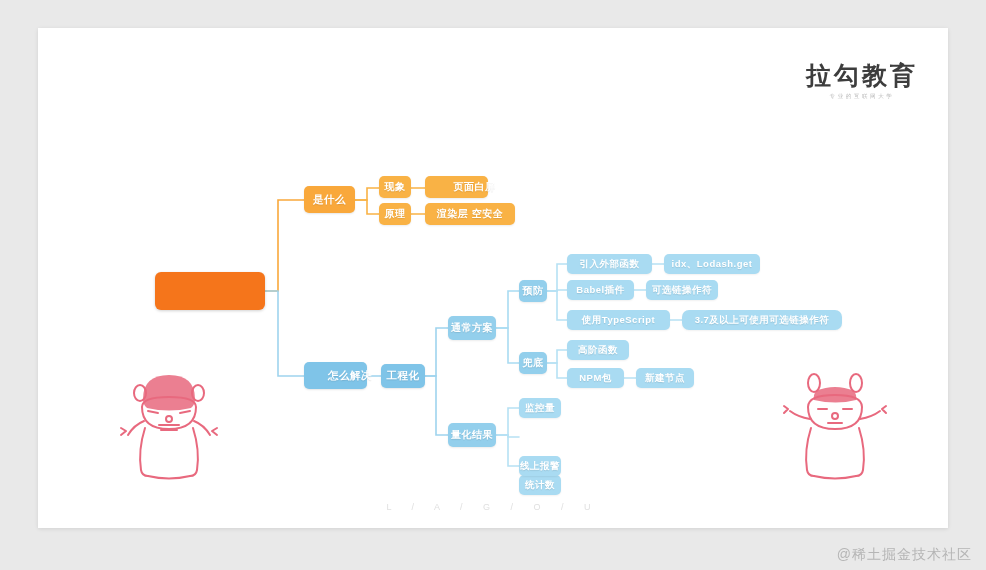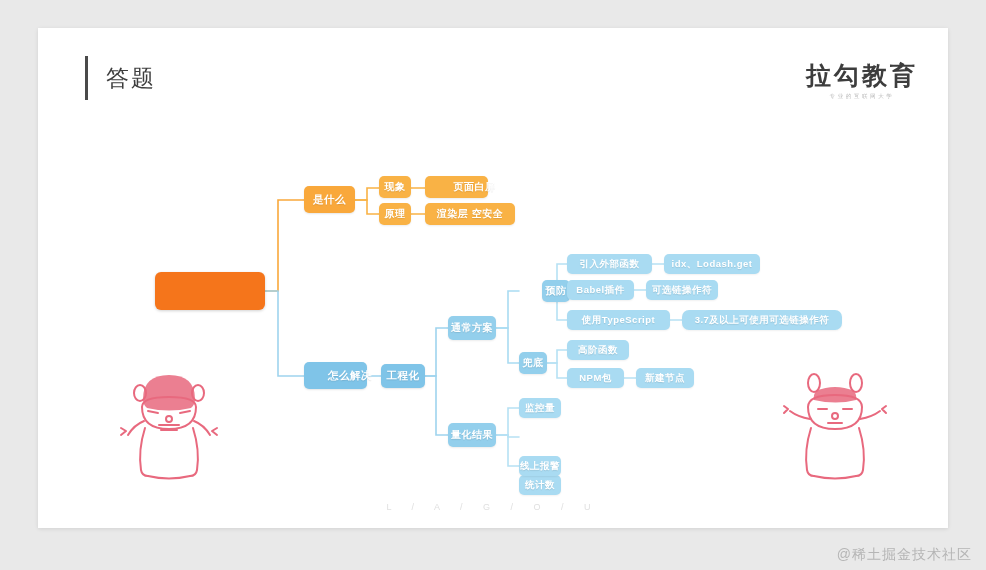--- a/index.html
+++ b/index.html
@@ -150,24 +150,20 @@
     color: #b5b5b5;
     letter-spacing: 1px;
   }
 </style>
 </head>
 <body>
 
 <div id="stage">
   <div id="slide">
 
-    <div class="title-wrap">
-      <div class="title-bar"></div>
-      <div class="title-text">答题</div>
-    </div>
 
     <div class="logo-wrap">
       <div class="logo-main">拉勾教育</div>
       <div class="logo-sub">专业的互联网大学</div>
     </div>
 
     <div id="map">
 
       <svg id="links" viewBox="0 0 910 500">
         <g fill="none" stroke-width="1.6" stroke-linecap="round">
@@ -212,21 +208,21 @@
       <div class="node n-orange" style="left:266px;top:158px;width:51px;height:27px;">是什么</div>
       <div class="node n-orange-d" style="left:341px;top:148px;width:32px;height:22px;">现象</div>
       <div class="node n-orange-d" style="left:387px;top:148px;width:63px;height:22px;padding-left:36px;">页面白屏</div>
       <div class="node n-orange-d" style="left:341px;top:175px;width:32px;height:22px;">原理</div>
       <div class="node n-orange-d" style="left:387px;top:175px;width:90px;height:22px;">渲染层 空安全</div>
 
       <div class="node n-blue" style="left:266px;top:334px;width:63px;height:27px;padding-left:29px;">怎么解决</div>
       <div class="node n-blue" style="left:343px;top:336px;width:44px;height:24px;">工程化</div>
 
       <div class="node n-blue-m" style="left:410px;top:288px;width:48px;height:24px;">通常方案</div>
-      <div class="node n-blue-m" style="left:481px;top:252px;width:28px;height:22px;margin-left:23px;">预防</div>
+      <div class="node n-blue-m" style="left:481px;top:252px;width:28px;height:22px;">预防</div>
 
       <div class="node n-blue-l" style="left:529px;top:226px;width:85px;height:20px;">引入外部函数</div>
       <div class="node n-blue-l" style="left:626px;top:226px;width:96px;height:20px;">idx、Lodash.get</div>
       <div class="node n-blue-l" style="left:529px;top:252px;width:67px;height:20px;">Babel插件</div>
       <div class="node n-blue-l" style="left:608px;top:252px;width:72px;height:20px;">可选链操作符</div>
       <div class="node n-blue-l" style="left:529px;top:282px;width:103px;height:20px;">使用TypeScript</div>
       <div class="node n-blue-l" style="left:644px;top:282px;width:160px;height:20px;border-radius:7px;">3.7及以上可使用可选链操作符</div>
 
       <div class="node n-blue-m" style="left:481px;top:324px;width:28px;height:22px;">兜底</div>
       <div class="node n-blue-l" style="left:529px;top:312px;width:62px;height:20px;">高阶函数</div>

